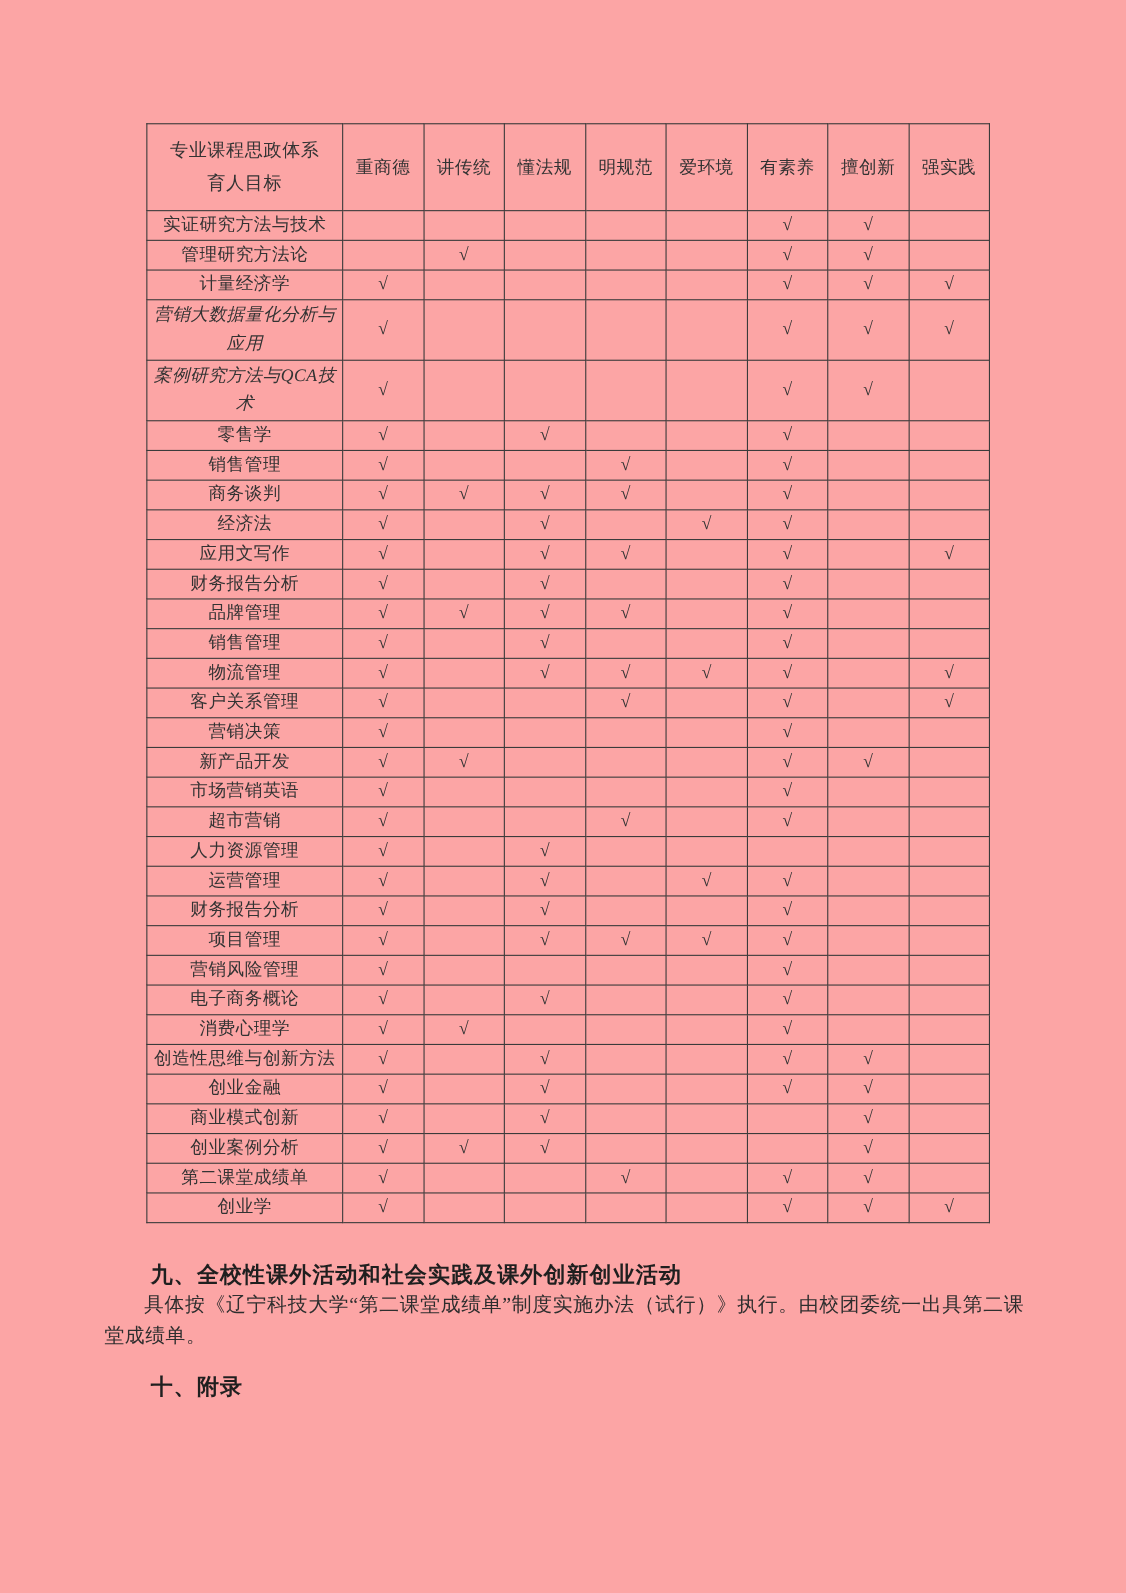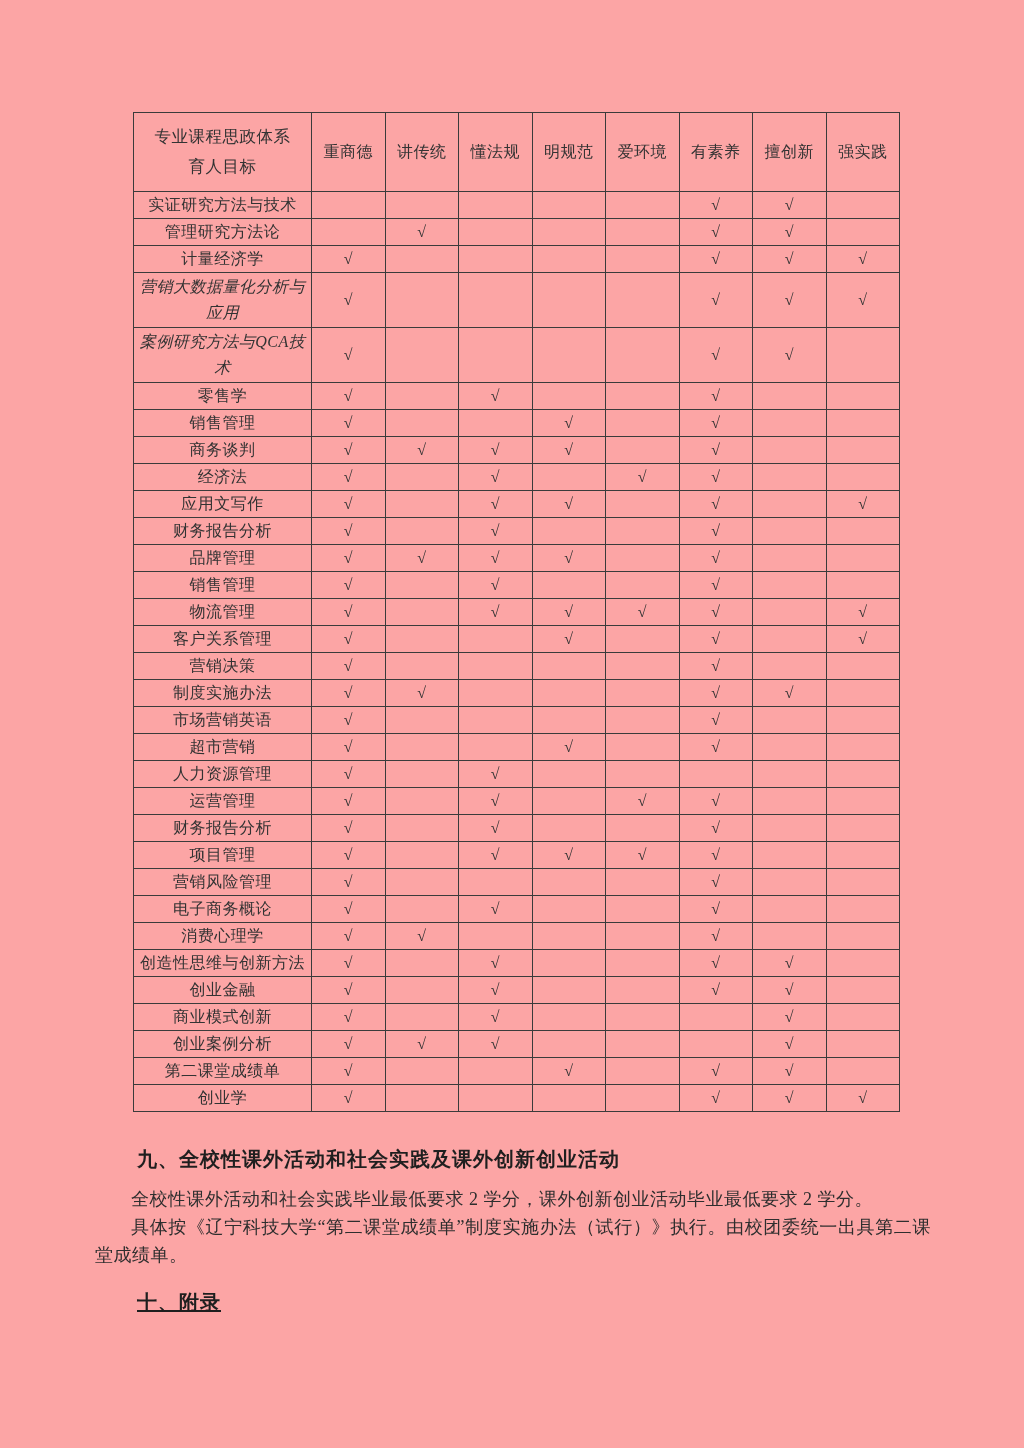--- a/index.html
+++ b/index.html
@@ -73,21 +73,20 @@
     margin: 0 0 0 42px;
     font-family: "Liberation Sans", "DejaVu Sans", sans-serif;
     font-weight: bold;
     font-size: 20px;
     line-height: 26px;
     letter-spacing: 1px;
     color: #1f1f1f;
   }
   .bottom h2.second {
     margin-top: 20px;
-    text-decoration: underline;
   }
   .bottom p.para {
     margin: 0;
     text-indent: 2em;
     font-size: 18px;
     line-height: 28px;
     letter-spacing: 0.5px;
     text-align: justify;
     color: #2e2e2e;
   }
@@ -291,21 +290,21 @@
           <td class="check-cell">√</td>
           <td class="check-cell"></td>
           <td class="check-cell"></td>
           <td class="check-cell"></td>
           <td class="check-cell"></td>
           <td class="check-cell">√</td>
           <td class="check-cell"></td>
           <td class="check-cell"></td>
         </tr>
         <tr class="single">
-          <td class="name-cell">制度实施办法</td>
+          <td class="name-cell">新产品开发</td>
           <td class="check-cell">√</td>
           <td class="check-cell">√</td>
           <td class="check-cell"></td>
           <td class="check-cell"></td>
           <td class="check-cell"></td>
           <td class="check-cell">√</td>
           <td class="check-cell">√</td>
           <td class="check-cell"></td>
         </tr>
         <tr class="single">
@@ -471,18 +470,17 @@
           <td class="check-cell"></td>
           <td class="check-cell">√</td>
           <td class="check-cell">√</td>
           <td class="check-cell">√</td>
         </tr>
       </tbody>
   </table>
 
   <div class="bottom">
     <h2>九、全校性课外活动和社会实践及课外创新创业活动</h2>
-    <p class="para first-para">全校性课外活动和社会实践毕业最低要求 2 学分，课外创新创业活动毕业最低要求 2 学分。</p>
     <p class="para">具体按《辽宁科技大学“第二课堂成绩单”制度实施办法（试行）》执行。由校团委统一出具第二课堂成绩单。</p>
     <h2 class="second">十、附录</h2>
   </div>
 
 </div>
 
 </body></html>

